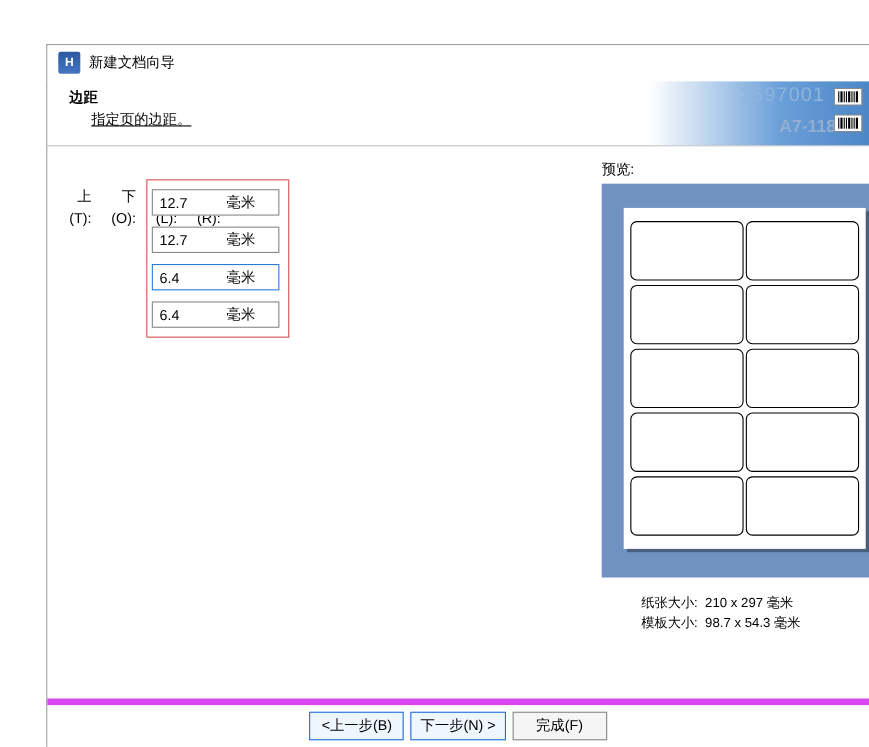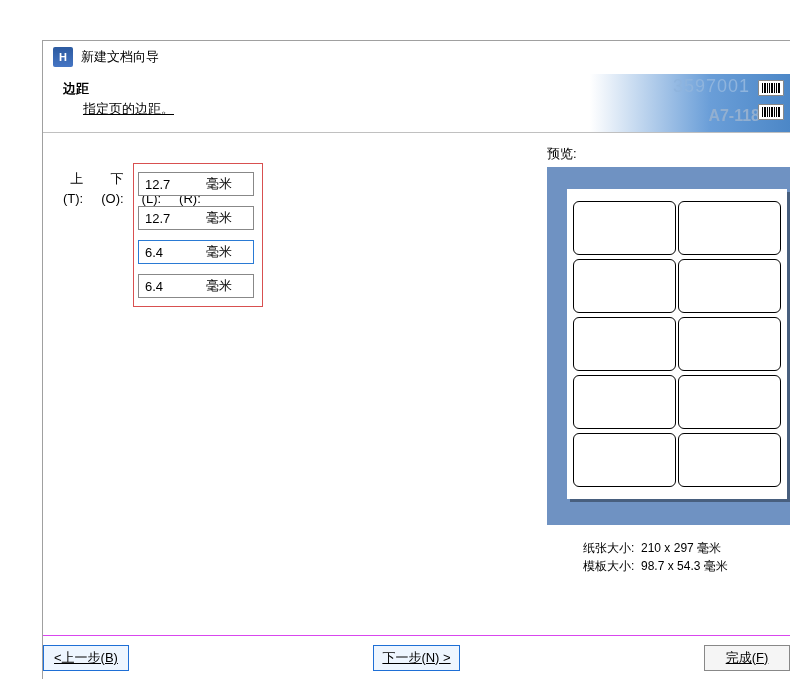--- a/index.html
+++ b/index.html
@@ -179,27 +179,26 @@
     font-size: 12px;
     line-height: 1.5;
     padding-left: 36px;
   }
   .footer {
     position: absolute;
     left: 0;
     bottom: 0;
     right: 0;
     height: 44px;
-    border-top: 1px solid #d946ef;
-    display: flex;
-    justify-content: space-between;
+    border-top: 6px solid #d946ef;
+    display: flex;
+    justify-content: center;
     align-items: center;
     padding-right: 0;
     gap: 6px;
-    text-decoration: underline;
   }
   .btn {
     height: 26px;
     min-width: 86px;
     padding: 0 8px;
     border: 1px solid #888;
     background: #f5f5f5;
     display: inline-flex;
     align-items: center;
     justify-content: center;

